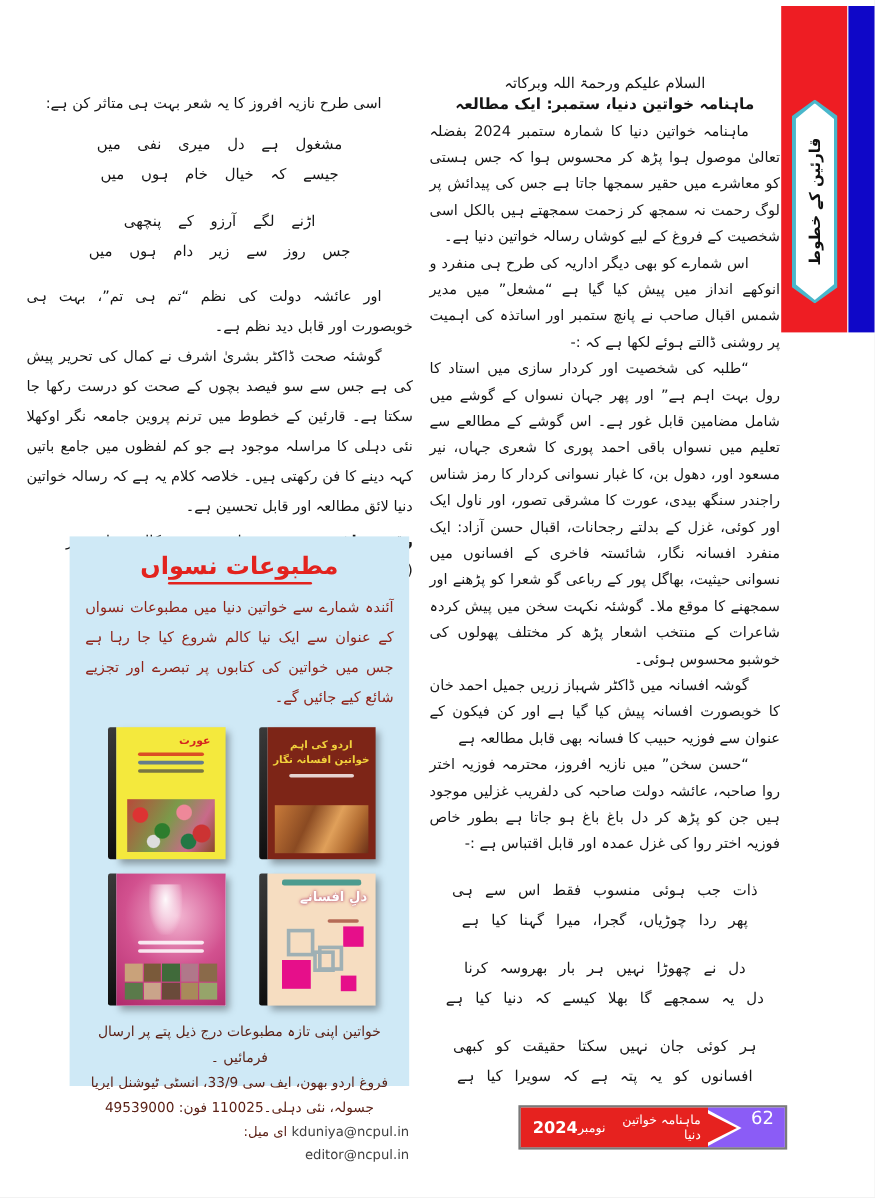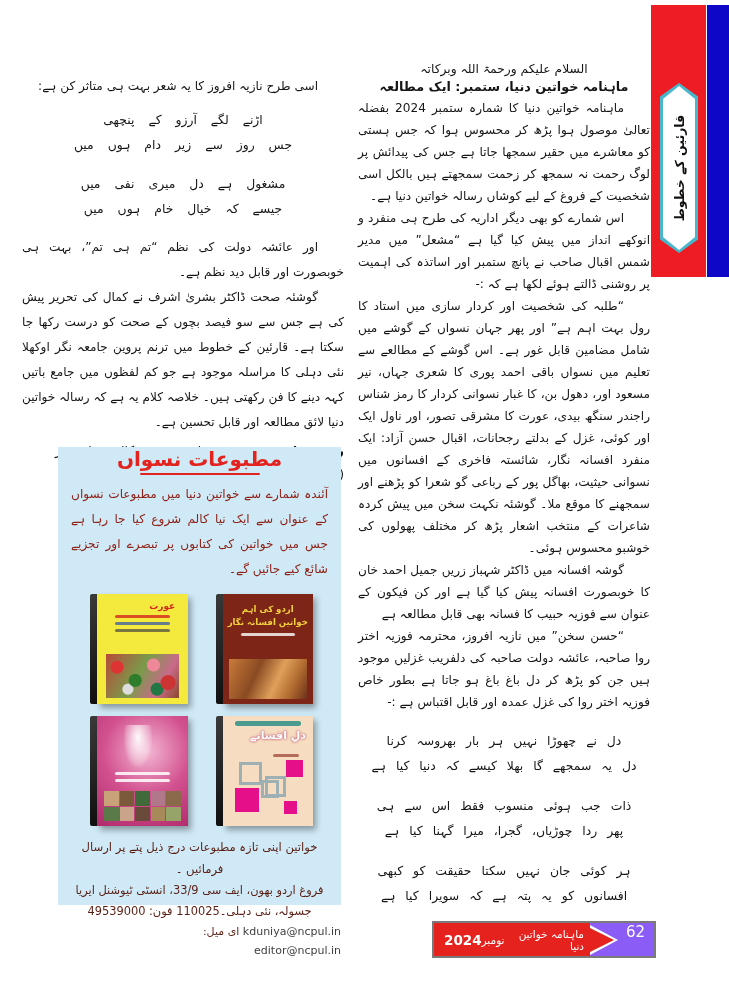--- a/index.html
+++ b/index.html
@@ -30,21 +30,21 @@
 
   
   .col-left{position:absolute;left:22px;top:74px;width:322px;}
   .col-left .para{line-height:25px;}
   .col-left .couplet{margin:8px 0 14px 0;word-spacing:10px;}
   .signature{font-size:12.4px;margin-top:4px;line-height:24px;}
   .signature .sig-name{font-weight:bold;}
 
   
   .ad-box{position:absolute;left:58px;top:447px;width:283px;height:458px;background:#cfe9f6;direction:rtl;}
-  .ad-title{color:#e3231e;text-align:center;font-size:20px;font-weight:bold;letter-spacing:1px;}
+  .ad-title{color:#e3231e;text-align:center;font-size:20px;font-weight:bold;padding-top:12px;letter-spacing:1px;}
   .ad-title-rule{width:120px;height:2px;background:#e3231e;margin:2px auto 0 auto;border-radius:2px;}
   .ad-intro{color:#8f2318;font-size:12.1px;line-height:25px;text-align:justify;padding:7px 13px 0 13px;margin:0;}
 
   .book-grid{direction:ltr;display:grid;grid-template-columns:1fr 1fr;gap:12px 28px;padding:12px 28px 4px 32px;}
   .book{display:flex;height:110px;}
   .spine{width:7px;background:linear-gradient(#3a3a3a,#101010);border-radius:2px 0 0 2px;}
   .cover{flex:1;position:relative;box-shadow:3px 4px 6px rgba(0,0,0,.35);overflow:hidden;}
 
   .cover-yellow{background:#f4e93d;}
   .y-title{color:#d4271e;font-size:9px;font-weight:bold;text-align:center;margin-top:7px;direction:rtl;padding-left:40px;}
@@ -137,42 +137,42 @@
   <div class="col-right urdu">
     <p class="salutation">السلام علیکم ورحمۃ اللہ وبرکاتہ</p>
     <p class="heading">ماہنامہ خواتین دنیا، ستمبر: ایک مطالعہ</p>
     <p class="para">ماہنامہ خواتین دنیا کا شمارہ ستمبر 2024 بفضلہ تعالیٰ موصول ہوا پڑھ کر محسوس ہوا کہ جس ہستی کو معاشرے میں حقیر سمجھا جاتا ہے جس کی پیدائش پر لوگ رحمت نہ سمجھ کر زحمت سمجھتے ہیں بالکل اسی شخصیت کے فروغ کے لیے کوشاں رسالہ خواتین دنیا ہے۔</p>
     <p class="para">اس شمارے کو بھی دیگر اداریہ کی طرح ہی منفرد و انوکھے انداز میں پیش کیا گیا ہے “مشعل” میں مدیر شمس اقبال صاحب نے پانچ ستمبر اور اساتذہ کی اہمیت پر روشنی ڈالتے ہوئے لکھا ہے کہ :-</p>
     <p class="para">“طلبہ کی شخصیت اور کردار سازی میں استاد کا رول بہت اہم ہے” اور پھر جہان نسواں کے گوشے میں شامل مضامین قابل غور ہے۔ اس گوشے کے مطالعے سے تعلیم میں نسواں باقی احمد پوری کا شعری جہاں، نیر مسعود اور، دھول بن، کا غبار نسوانی کردار کا رمز شناس راجندر سنگھ بیدی، عورت کا مشرقی تصور، اور ناول ایک اور کوئی، غزل کے بدلتے رجحانات، اقبال حسن آزاد: ایک منفرد افسانہ نگار، شائستہ فاخری کے افسانوں میں نسوانی حیثیت، بھاگل پور کے رباعی گو شعرا کو پڑھنے اور سمجھنے کا موقع ملا۔ گوشئہ نکہت سخن میں پیش کردہ شاعرات کے منتخب اشعار پڑھ کر مختلف پھولوں کی خوشبو محسوس ہوئی۔</p>
     <p class="para">گوشہ افسانہ میں ڈاکٹر شہباز زریں جمیل احمد خان کا خوبصورت افسانہ پیش کیا گیا ہے اور کن فیکون کے عنوان سے فوزیہ حبیب کا فسانہ بھی قابل مطالعہ ہے</p>
     <p class="para">“حسن سخن” میں نازیہ افروز، محترمہ فوزیہ اختر روا صاحبہ، عائشہ دولت صاحبہ کی دلفریب غزلیں موجود ہیں جن کو پڑھ کر دل باغ باغ ہو جاتا ہے بطور خاص فوزیہ اختر روا کی غزل عمدہ اور قابل اقتباس ہے :-</p>
 
     <div class="couplet">
+      <div>ذات جب ہوئی منسوب فقط اس سے ہی</div>
+      <div>پھر ردا چوڑیاں، گجرا، میرا گہنا کیا ہے</div>
+    </div>
+    <div class="couplet">
       <div>دل نے چھوڑا نہیں ہر بار بھروسہ کرنا</div>
       <div>دل یہ سمجھے گا بھلا کیسے کہ دنیا کیا ہے</div>
     </div>
     <div class="couplet">
-      <div>ذات جب ہوئی منسوب فقط اس سے ہی</div>
-      <div>پھر ردا چوڑیاں، گجرا، میرا گہنا کیا ہے</div>
-    </div>
-    <div class="couplet">
       <div>ہر کوئی جان نہیں سکتا حقیقت کو کبھی</div>
       <div>افسانوں کو یہ پتہ ہے کہ سویرا کیا ہے</div>
     </div>
   </div>
 
   <div class="col-left urdu">
     <p class="para">اسی طرح نازیہ افروز کا یہ شعر بہت ہی متاثر کن ہے:</p>
     <div class="couplet">
+      <div>مشغول ہے دل میری نفی میں</div>
+      <div>جیسے کہ خیال خام ہوں میں</div>
+    </div>
+    <div class="couplet">
       <div>اڑنے لگے آرزو کے پنچھی</div>
       <div>جس روز سے زیر دام ہوں میں</div>
-    </div>
-    <div class="couplet">
-      <div>مشغول ہے دل میری نفی میں</div>
-      <div>جیسے کہ خیال خام ہوں میں</div>
     </div>
     <p class="para">اور عائشہ دولت کی نظم “تم ہی تم”، بہت ہی خوبصورت اور قابل دید نظم ہے۔</p>
     <p class="para">گوشئہ صحت ڈاکٹر بشریٰ اشرف نے کمال کی تحریر پیش کی ہے جس سے سو فیصد بچوں کے صحت کو درست رکھا جا سکتا ہے۔ قارئین کے خطوط میں ترنم پروین جامعہ نگر اوکھلا نئی دہلی کا مراسلہ موجود ہے جو کم لفظوں میں جامع باتیں کہہ دینے کا فن رکھتی ہیں۔ خلاصہ کلام یہ ہے کہ رسالہ خواتین دنیا لائق مطالعہ اور قابل تحسین ہے۔</p>
     <p class="signature">
       <span class="sig-name">رقیہ مظفر پوری</span><span>، شعبہ اردو، نتیشور کالج، مظفر پور (بہار)</span>
     </p>
   </div>
 
   <div class="ad-box">
     <div class="ad-title">مطبوعات نسواں</div>

